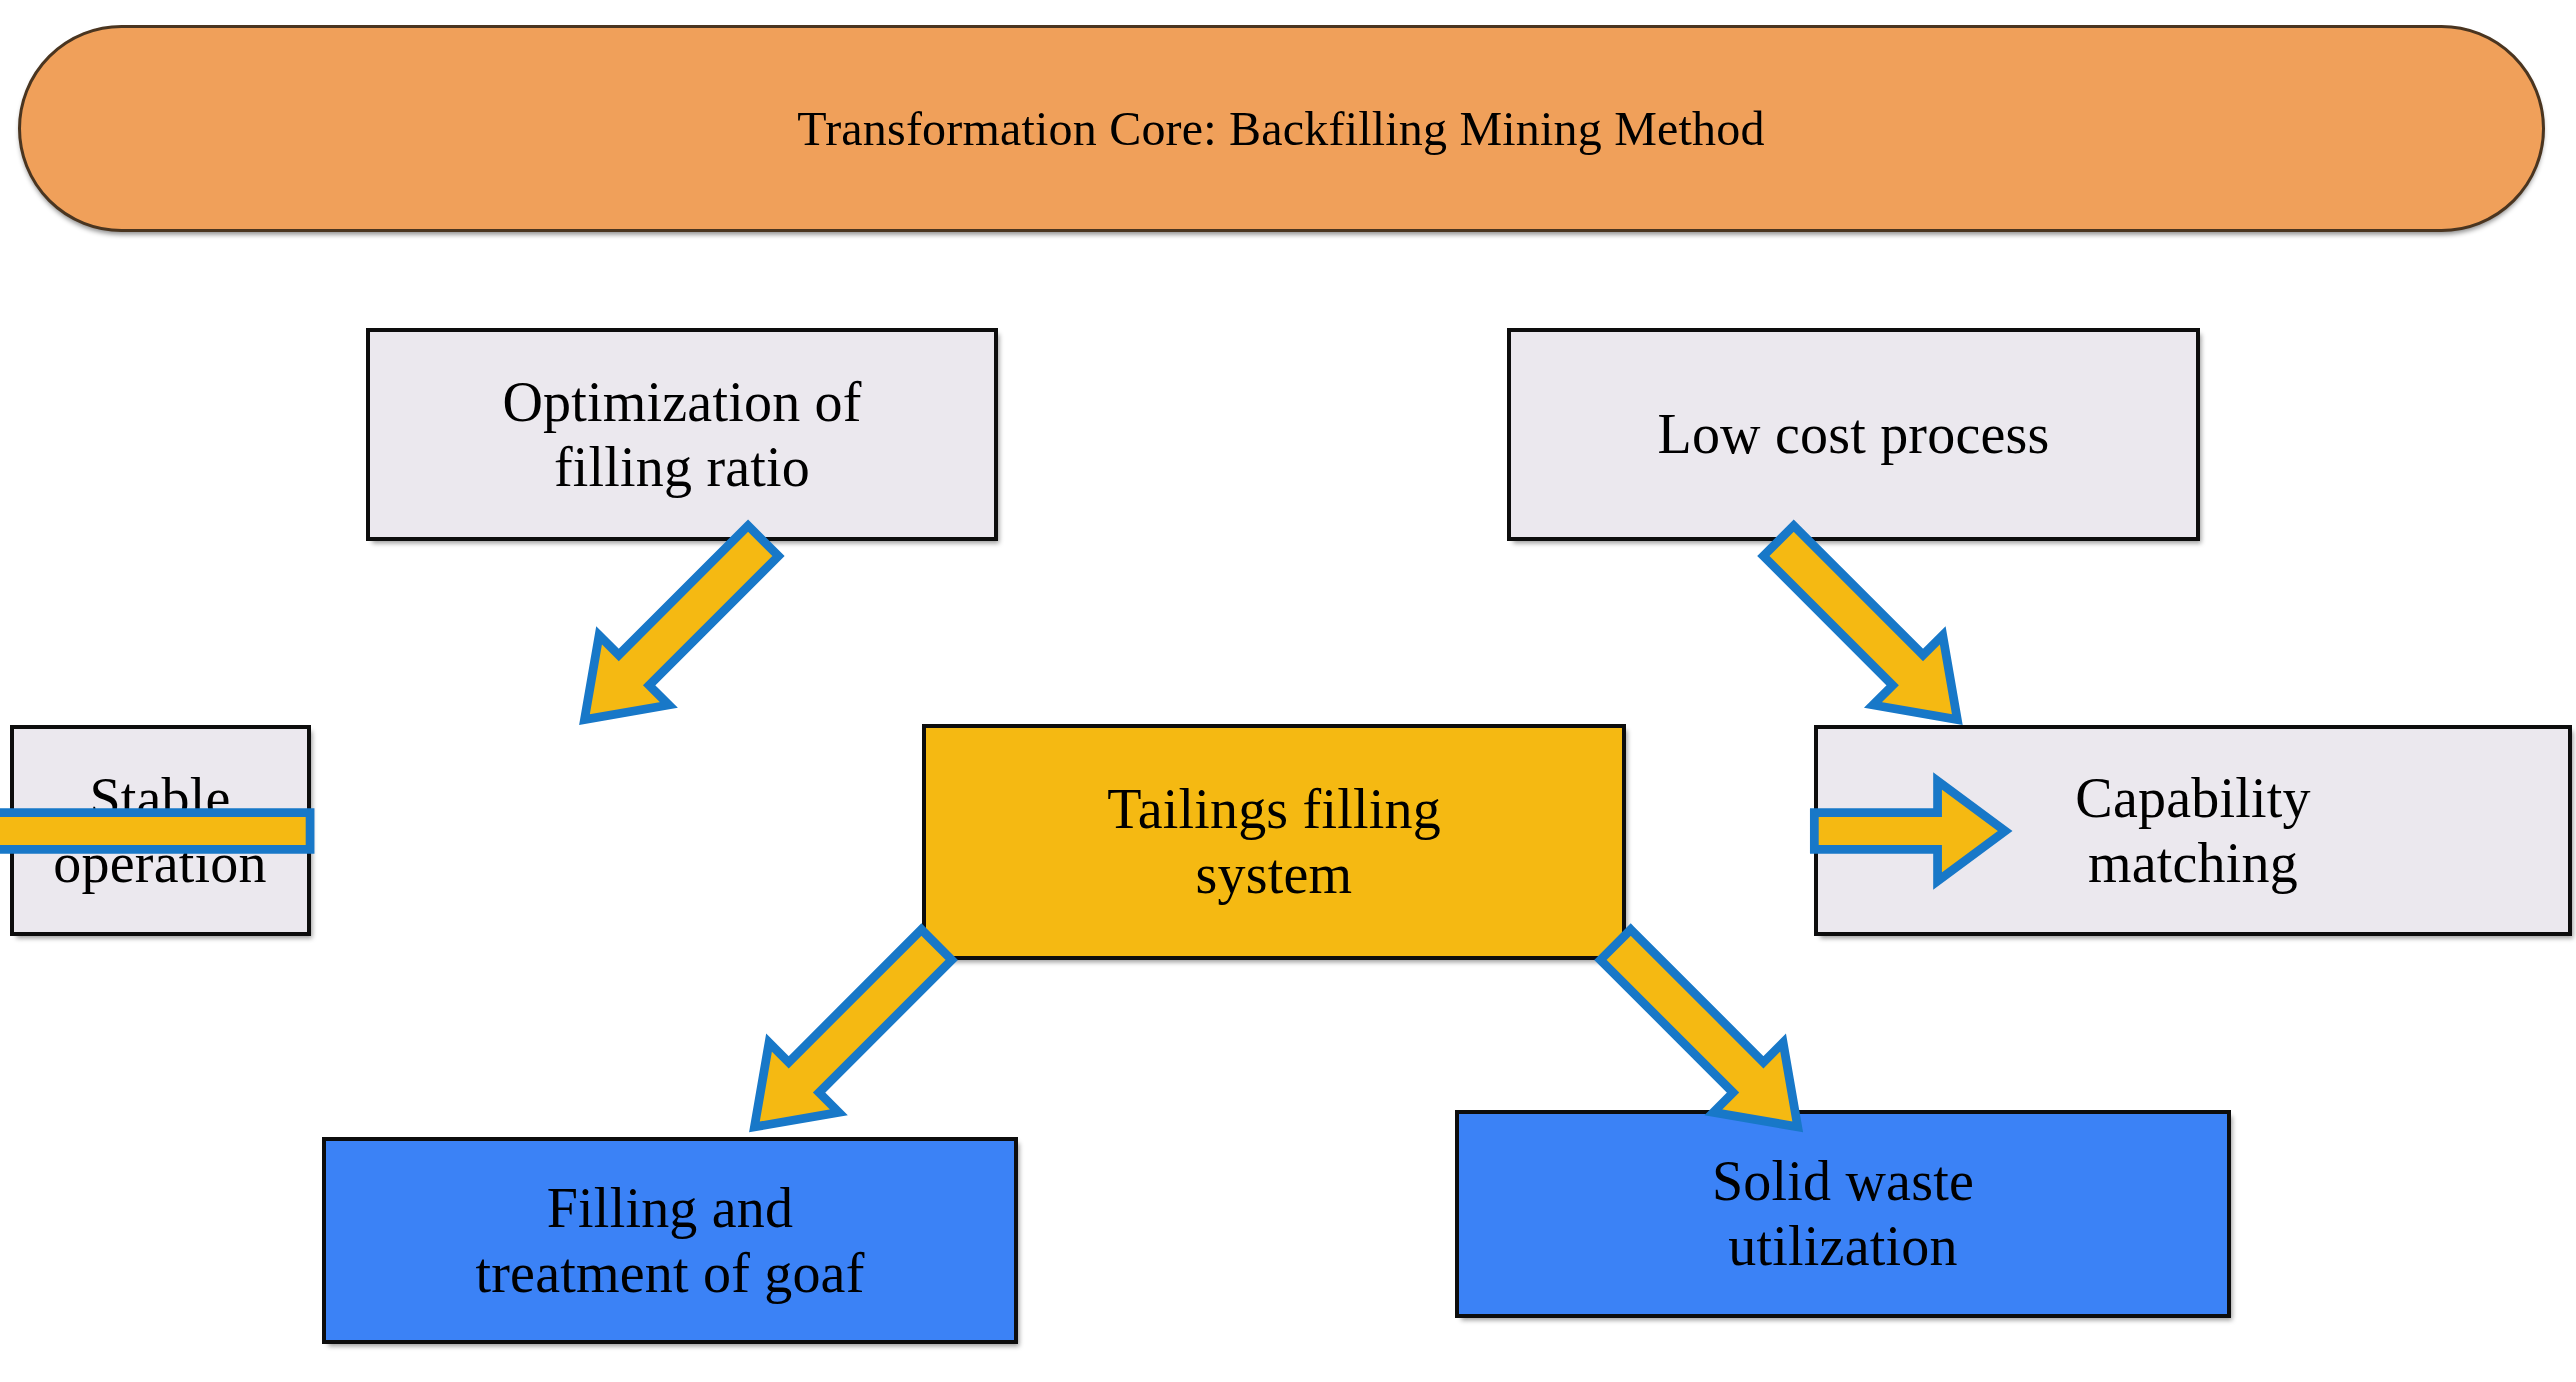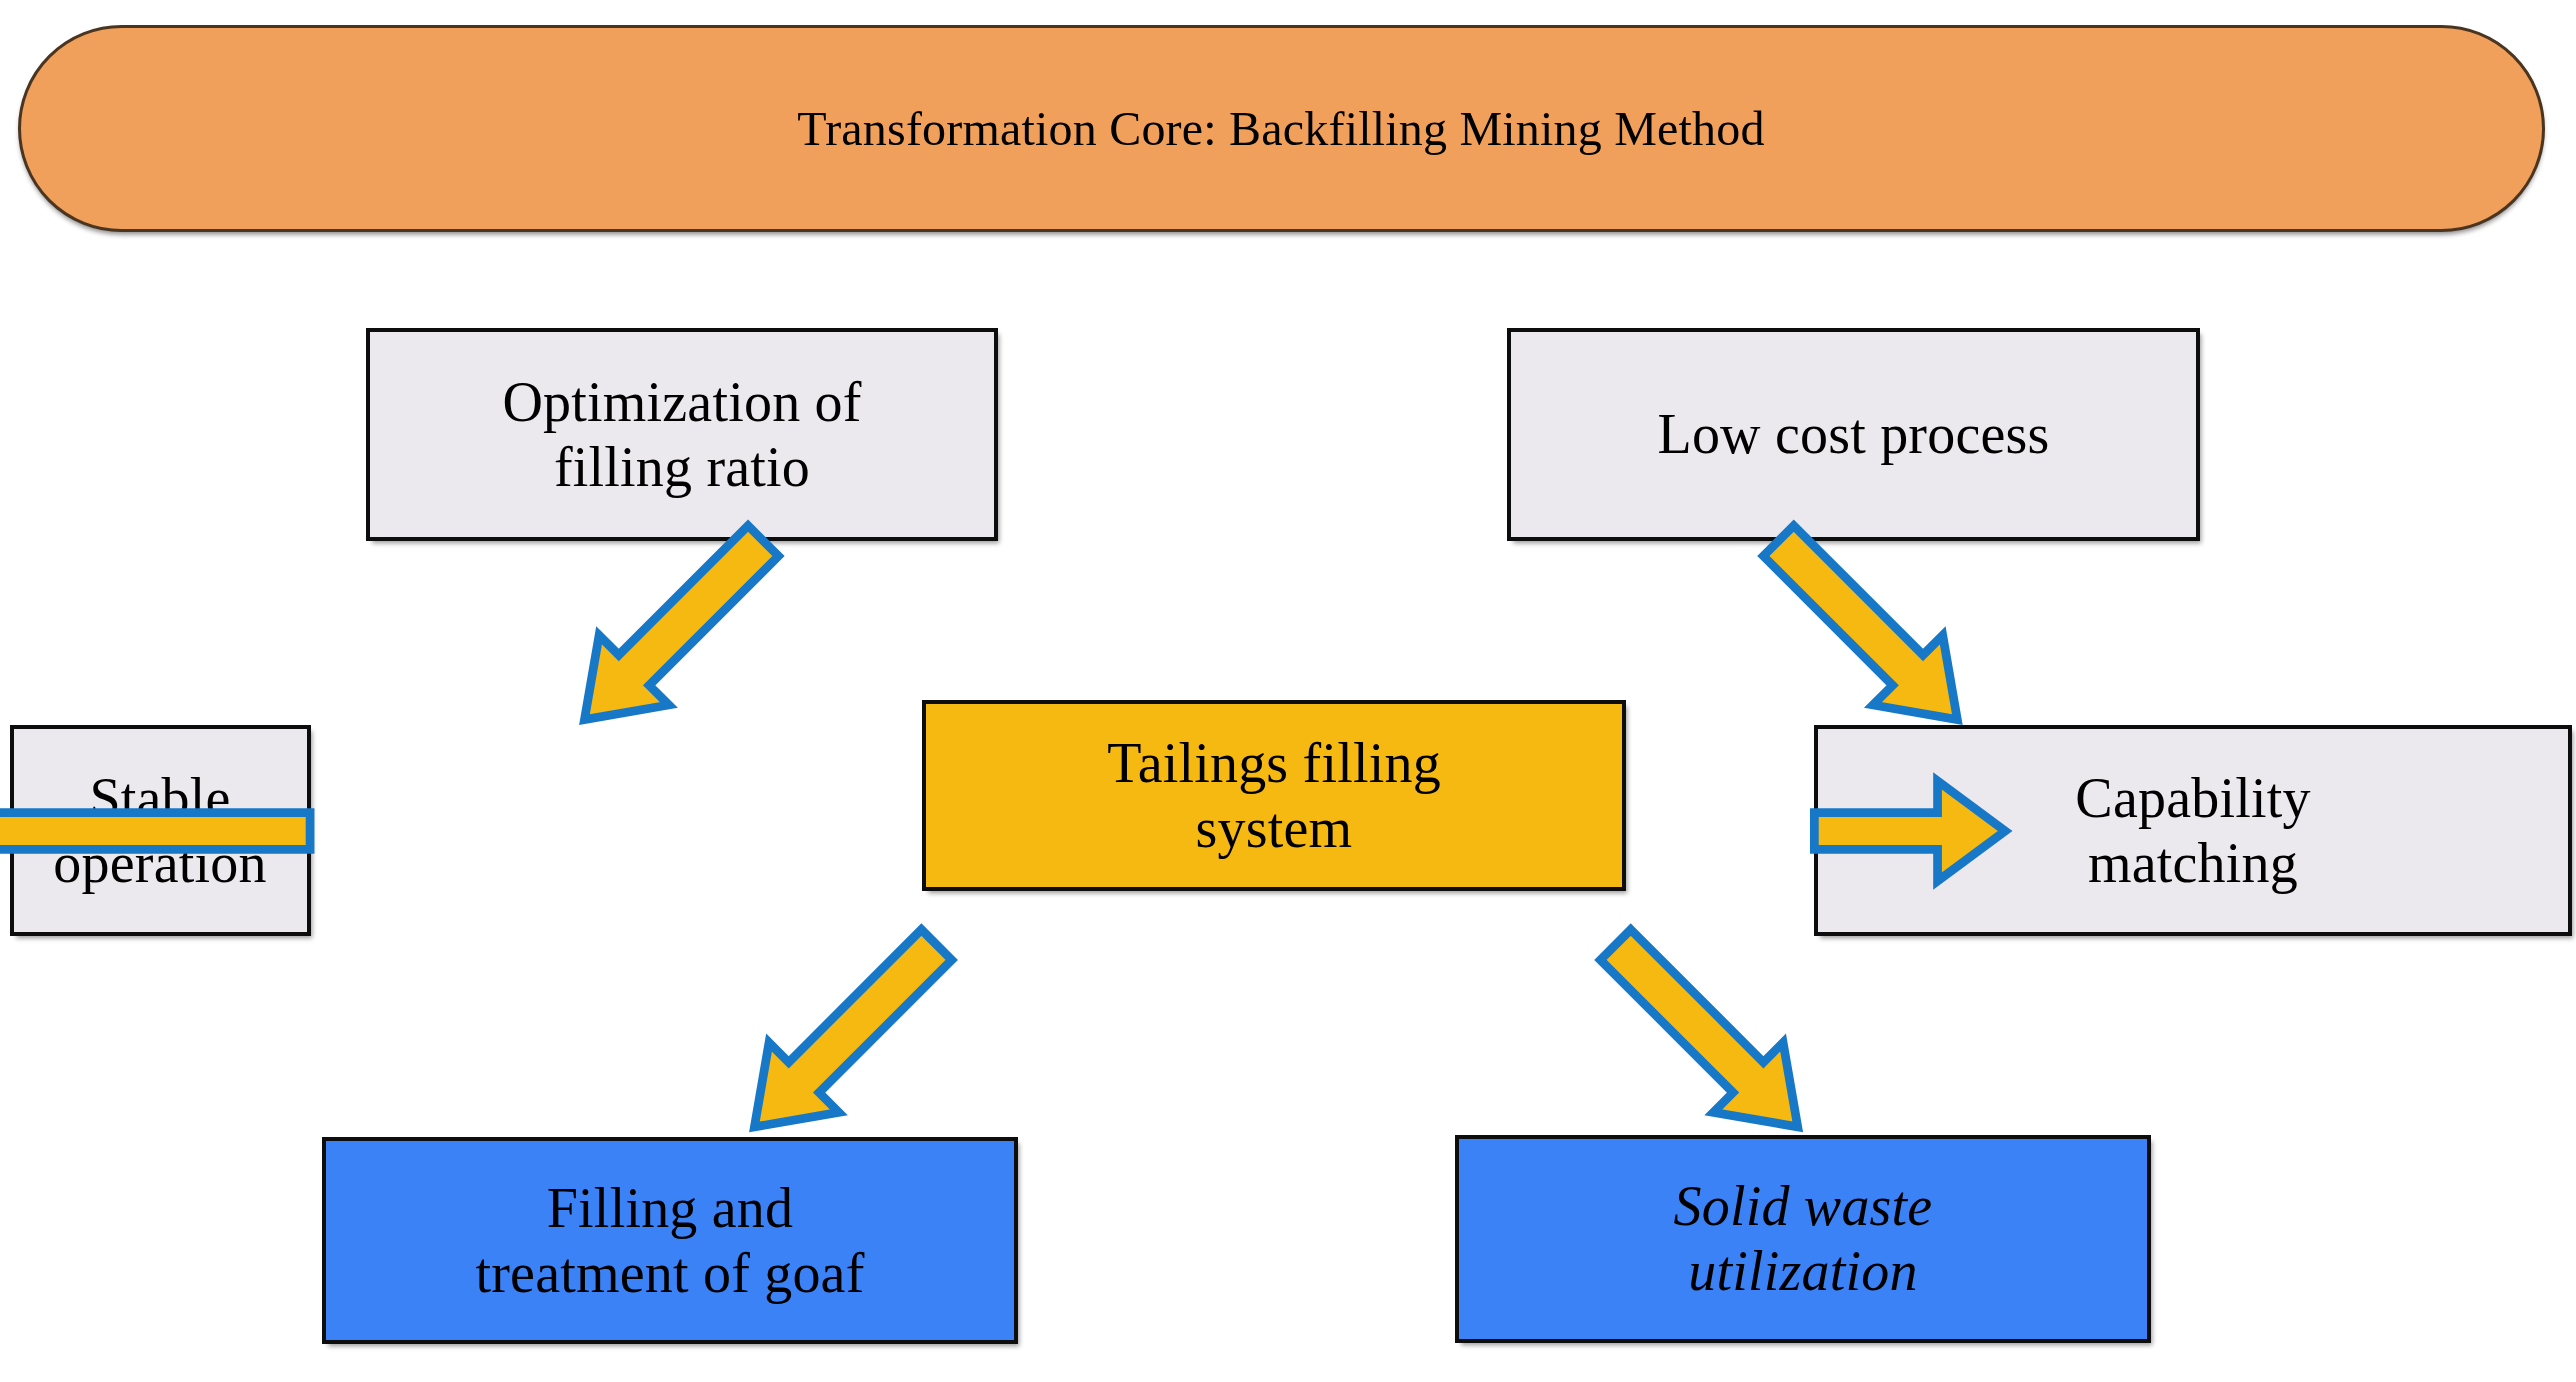--- a/index.html
+++ b/index.html
@@ -79,36 +79,36 @@
   </div>
 
   <div class="node box" style="left:1507px; top:328px; width:693px; height:213px;">
     <span class="node-label">Low cost process</span>
   </div>
 
   <div class="node box" style="left:9.5px; top:725px; width:301px; height:211px;">
     <span class="node-label">Stable operation</span>
   </div>
 
-  <div class="node box center" style="left:922px; top:700px; width:704px; height:191px;justify-content:center;">
+  <div class="node box center" style="left:922px; top:724px; width:704px; height:236px;justify-content:center;">
     <span class="node-label">Tailings filling
 system</span>
   </div>
 
   <div class="node box" style="left:1814px; top:725px; width:758px; height:211px;">
     <span class="node-label">Capability
 matching</span>
   </div>
 
   <div class="node box outcome" style="left:322px; top:1137px; width:696px; height:207px;">
     <span class="node-label">Filling and
 treatment of goaf</span>
   </div>
 
-  <div class="node box outcome" style="left:1455px; top:1135px; width:696px; height:208px;font-style:italic;">
+  <div class="node box outcome" style="left:1455px; top:1110px; width:776px; height:208px;">
     <span class="node-label">Solid waste
 utilization</span>
   </div>
 
   <svg class="arrow-layer" viewBox="0 0 3240 1739">
 
     <g transform="translate(960 680) rotate(45)">
       <path d="M -27 0 L -27 230 L -62 230 L 0 318 L 62 230 L 27 230 L 27 0 Z" fill="#F5B912" stroke="#1878C8" stroke-width="11" stroke-linejoin="miter"></path>
     </g>
 

